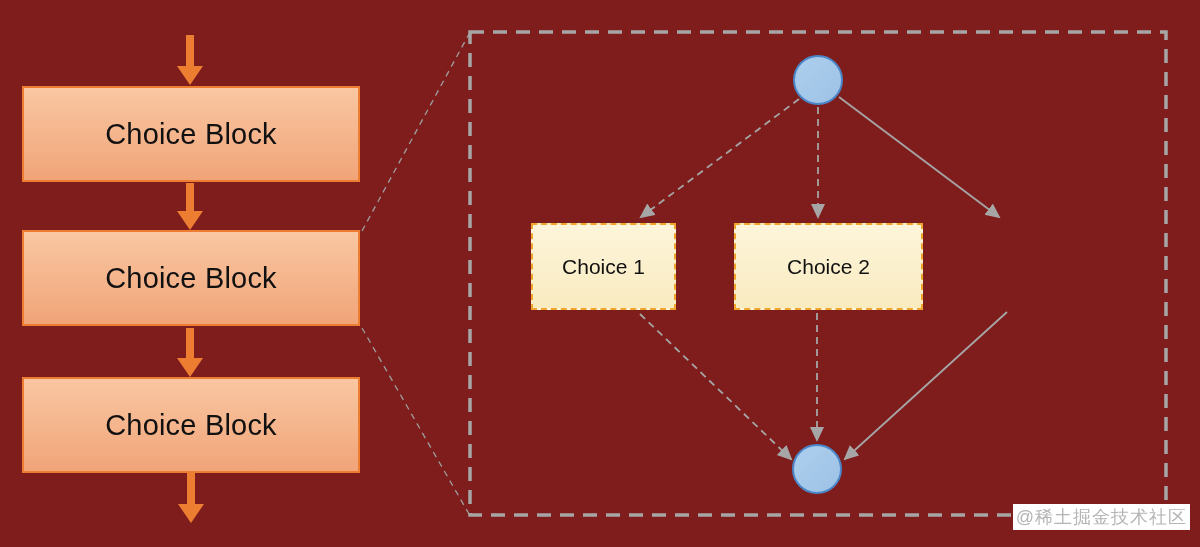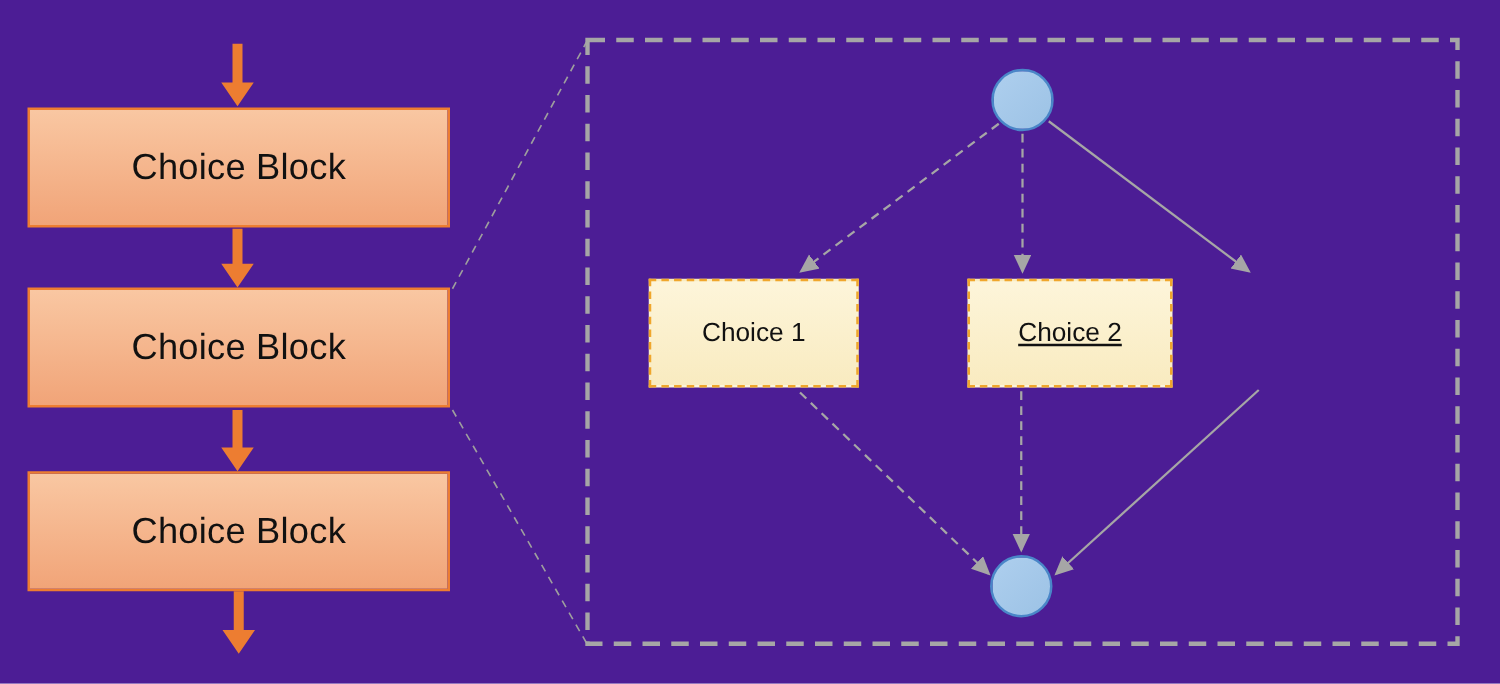--- a/index.html
+++ b/index.html
@@ -5,21 +5,21 @@
   :root{
     --orange-border:#ED7D31; --orange-fill-top:#F9C7A2; --orange-fill-bottom:#F1A478;
     --cream-fill-top:#FDF5DA; --cream-fill-bottom:#F9EBC0;
     --gold-border:#E8A33C; --gold-fill-top:#FBDA88; --gold-fill-bottom:#F6C453;
     --dashed-choice-border:#F0A62C;
     --blue-fill:#9CC2E5; --blue-fill-light:#AECFEE; --blue-border:#4A86C8;
     --gray-line:#A6A6A6; --thin-line:#9E9E9E; --text:#111111; --watermark:#B5B5B5;
   }
   html,body{margin:0;padding:0;background:#ffffff;}
   .canvas{
-    position:relative; width:1200px; height:547px; background:#4c1d95; overflow:hidden;
+    position:relative; width:1200px; height:547px; background:#7f1d1d; overflow:hidden;
     font-family:"Liberation Sans","DejaVu Sans",sans-serif; color:var(--text);
   }
   .underlay{position:absolute; left:0; top:0; width:1200px; height:547px;}
 
   .orange-arrow{fill:var(--orange-border); stroke:none;}
   .edge{stroke:var(--gray-line); stroke-width:1.8; fill:none;}
   .edge.dashed{stroke-dasharray:7 5;}
   .thin-connector{stroke:var(--thin-line); stroke-width:1.3; fill:none; stroke-dasharray:6 5;}
   .detail-rect{stroke:var(--gray-line); stroke-width:3.5; fill:none; stroke-dasharray:14 9;}
   #garrow path{fill:var(--gray-line);}
@@ -42,22 +42,22 @@
   .node.end{left:792px; top:444px;}
 
   .choice{
     position:absolute; top:223px; height:87px; box-sizing:border-box;
     display:flex; align-items:center; justify-content:center; font-size:21px;
   }
   .choice.dashed-style{
     background:linear-gradient(180deg, var(--cream-fill-top), var(--cream-fill-bottom));
     border:2px dashed var(--dashed-choice-border);
   }
-  .choice.c1{left:519px; width:168px;}
-  .choice.c2{left:774px; width:164px;text-decoration:underline;}
+  .choice.c1{left:531px; width:145px;}
+  .choice.c2{left:734px; width:189px;}
   .choice.c3{
     left:928px; width:169px; top:222px; height:86px;
     background:linear-gradient(180deg, var(--gold-fill-top), var(--gold-fill-bottom));
     border:2px solid var(--gold-border);
   }
 
   .watermark{
     position:absolute; right:10px; top:504px; font-size:18px; letter-spacing:1px;
     color:var(--watermark); background:#ffffff; padding:1px 3px; white-space:nowrap;
   }
@@ -107,14 +107,15 @@
 
   <div class="choice c1 dashed-style">
     <span>Choice 1</span>
   </div>
   <div class="choice c2 dashed-style">
     <span>Choice 2</span>
   </div>
 
   <div class="node end"></div>
 
+  <div class="watermark">@稀土掘金技术社区</div>
 
 </div>
 
 </body></html>

